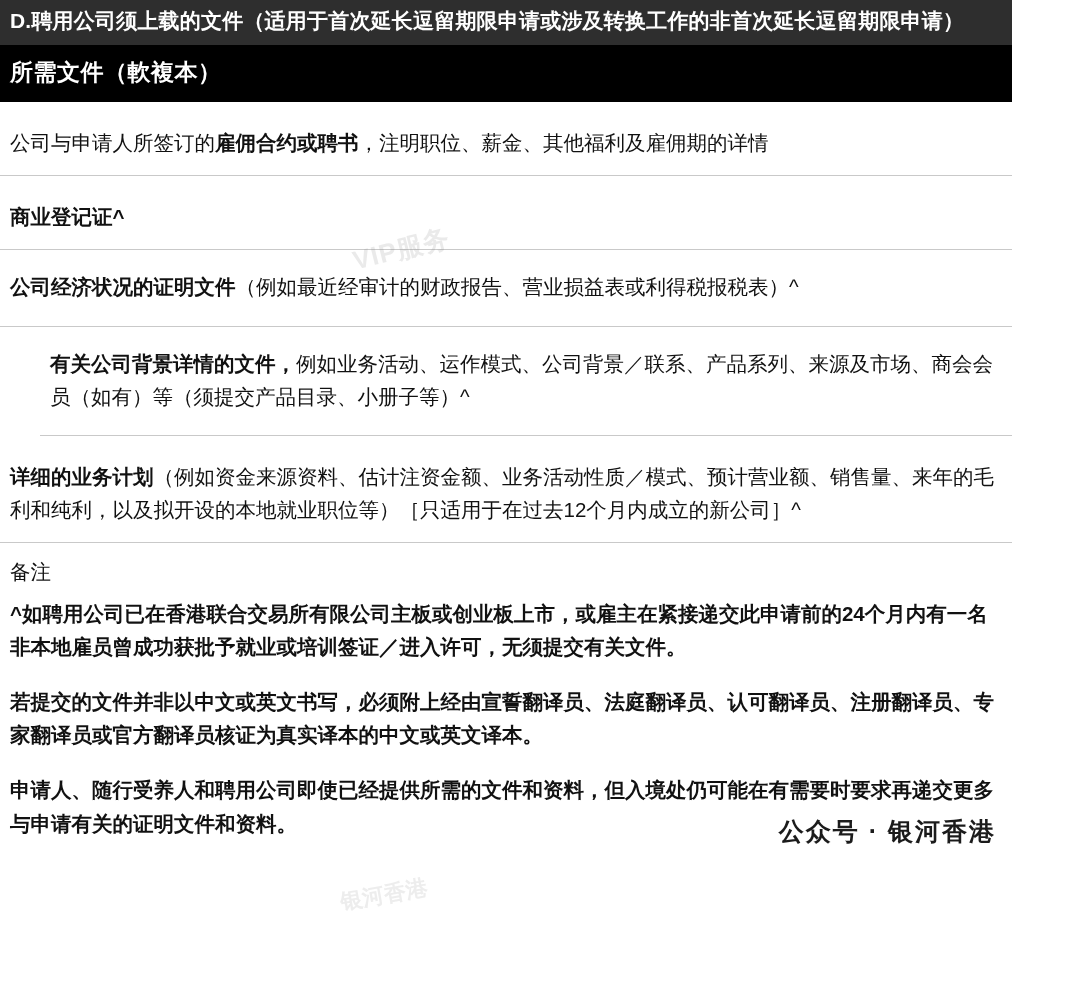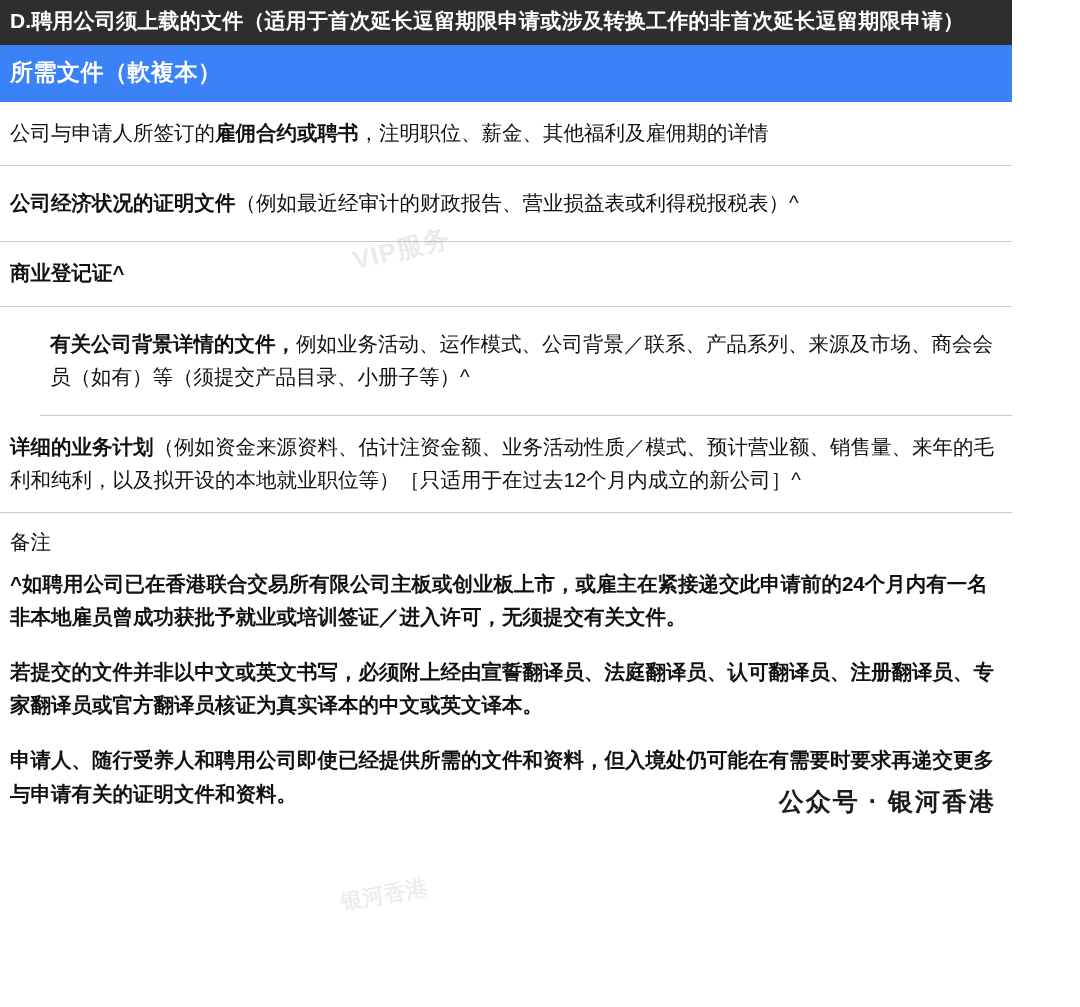--- a/index.html
+++ b/index.html
@@ -21,30 +21,30 @@
   .section-header {
     background: #2e2e2e;
     color: #ffffff;
     font-weight: bold;
     font-size: 21px;
     line-height: 1.38;
     padding: 7px 10px 9px 10px;
     letter-spacing: 0.2px;
   }
   .table-head {
-    background: #3b82f6;
+    background: #000000;
     color: #ffffff;
     font-weight: bold;
     font-size: 23px;
     padding: 12px 10px 14px 10px;
     letter-spacing: 0.5px;
   }
   .row {
     border-bottom: 1px solid #c9c9c9;
-    padding: 14px 10px 16px 10px;
+    padding: 24px 10px 16px 10px;
     font-size: 20.5px;
     line-height: 1.62;
   }
   .row:first-of-type {
     border-top: 1px solid #c9c9c9;
   }
   .row b {
     font-weight: bold;
   }
   .row.r2 { padding-top: 20px; padding-bottom: 22px; }
@@ -106,26 +106,26 @@
 <div class="doc">
 
   <div class="section-header">D.聘用公司须上载的文件（适用于首次延长逗留期限申请或涉及转换工作的非首次延长逗留期限申请）</div>
 
   <div class="table-head">所需文件（軟複本）</div>
 
   <div class="row r0">
     <span>公司与申请人所签订的</span><b>雇佣合约或聘书</b><span>，注明职位、薪金、其他福利及雇佣期的详情</span>
   </div>
 
+  <div class="row r1">
+    <span></span><b>商业登记证^</b><span></span>
+  </div>
+
   <div class="row r2">
     <span></span><b>公司经济状况的证明文件</b><span>（例如最近经审计的财政报告、营业损益表或利得税报税表）^</span>
-  </div>
-
-  <div class="row r1">
-    <span></span><b>商业登记证^</b><span></span>
   </div>
 
   <div class="row r3">
     <span></span><b>有关公司背景详情的文件，</b><span>例如业务活动、运作模式、公司背景／联系、产品系列、来源及市场、商会会员（如有）等（须提交产品目录、小册子等）^</span>
   </div>
 
   <div class="row r4">
     <span></span><b>详细的业务计划</b><span>（例如资金来源资料、估计注资金额、业务活动性质／模式、预计营业额、销售量、来年的毛利和纯利，以及拟开设的本地就业职位等）［只适用于在过去12个月内成立的新公司］^</span>
   </div>
 

